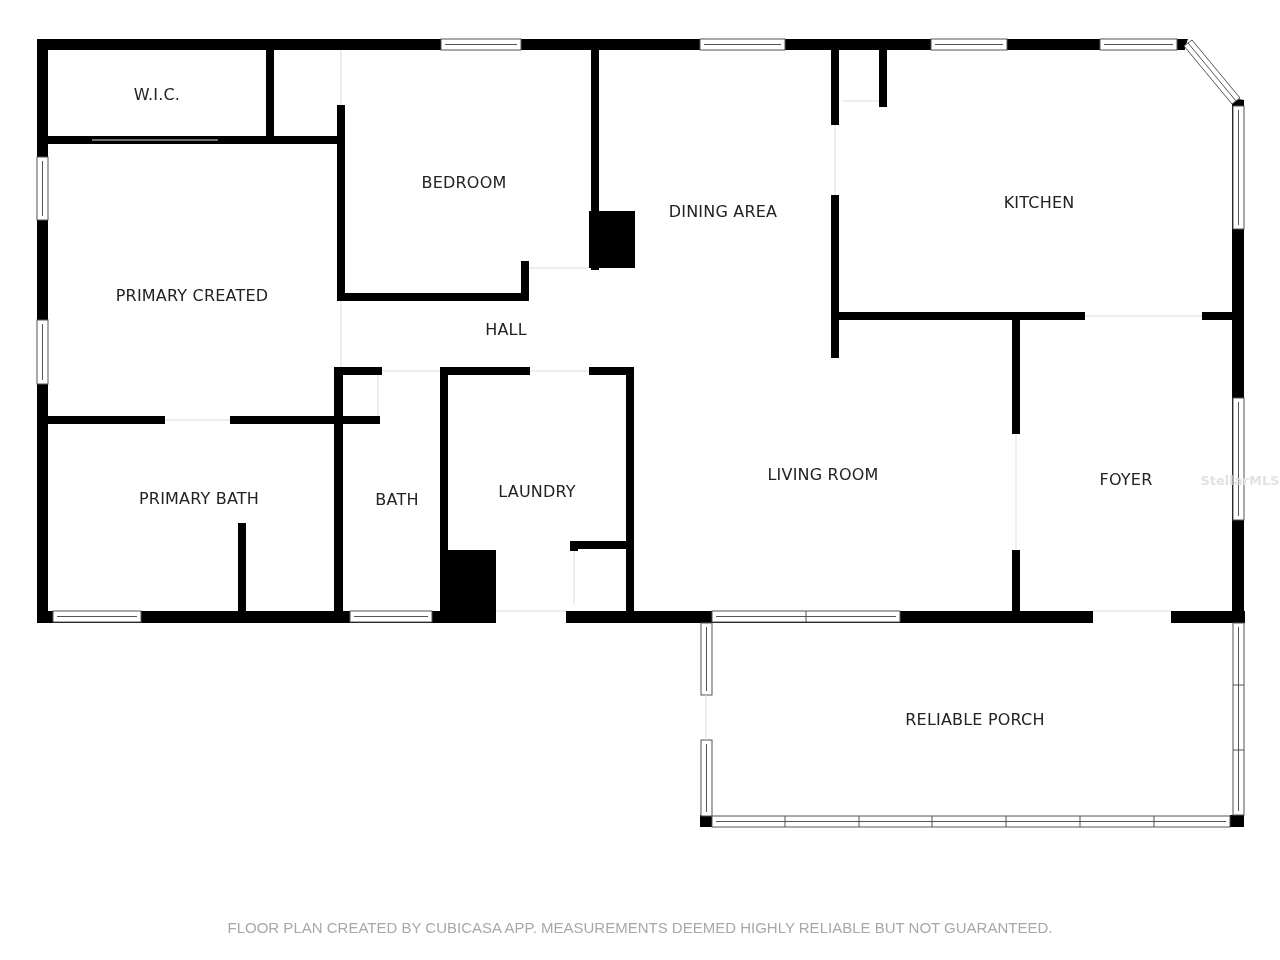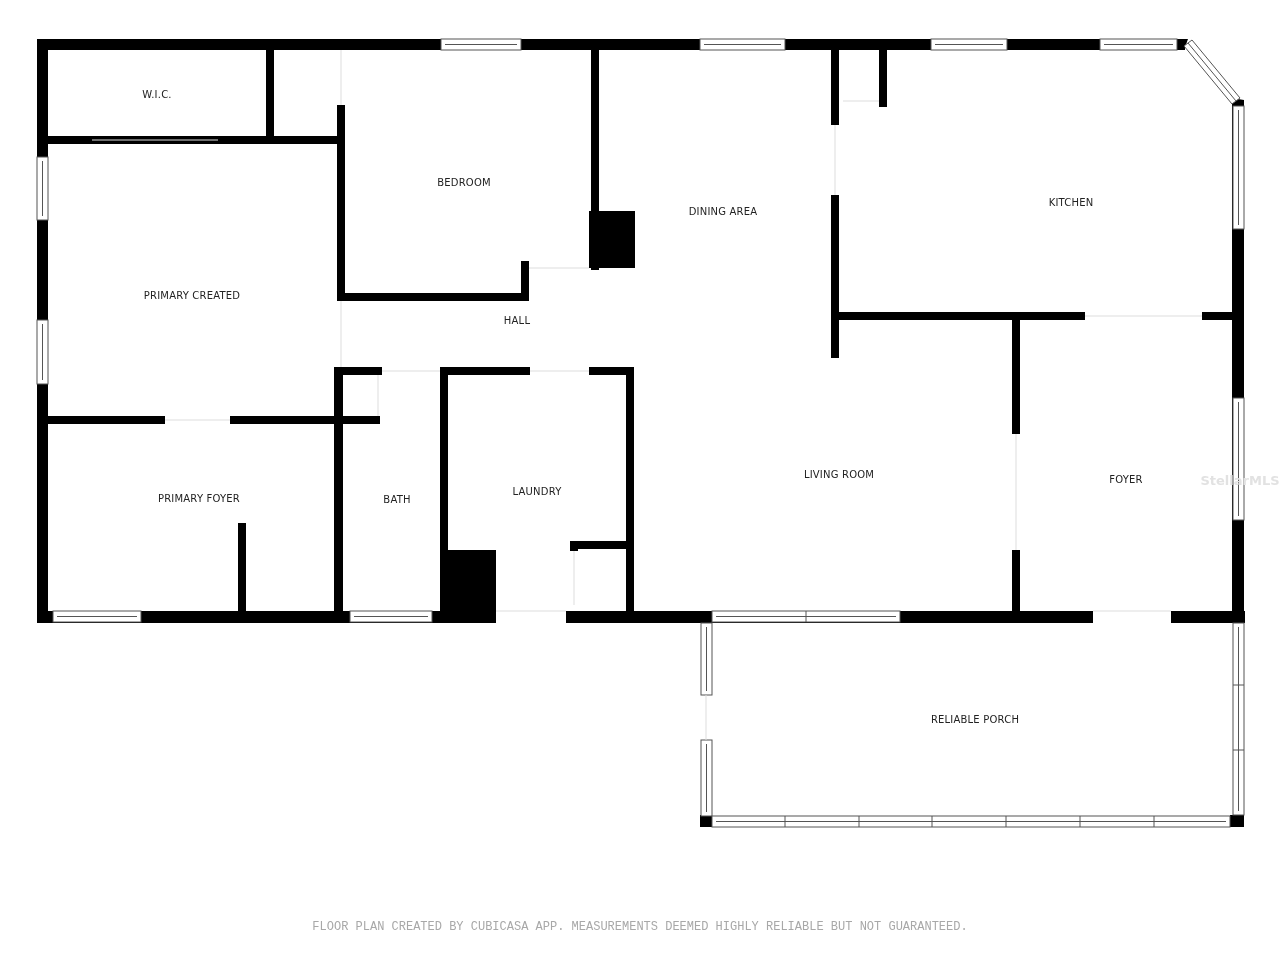--- a/index.html
+++ b/index.html
@@ -2,22 +2,22 @@
 <html><head>
   <meta charset="utf-8">
   <style>
     html, body { margin: 0; padding: 0; background: #ffffff; }
     body { width: 1280px; height: 960px; position: relative; overflow: hidden; font-family: "DejaVu Sans", "Liberation Sans", sans-serif; }
     #plan { position: absolute; left: 0; top: 0; width: 1280px; height: 960px; }
     .wall { fill: #000000; }
     .win-outer { fill: #ffffff; stroke: #555555; stroke-width: 1; }
     .win-line { stroke: #555555; stroke-width: 1; }
     .door-line { stroke: #dddddd; stroke-width: 1; }
-    .room-label { position: absolute; transform: translate(-50%, -50%); font-size: 10px; color: #222222; letter-spacing: 0.2px; white-space: nowrap; font-family: "DejaVu Sans", sans-serif; }
-    .footer { position: absolute; left: 640px; top: 927px; transform: translate(-50%, -50%); font-size: 12px; color: #a8a8a8; white-space: nowrap; font-family: Liberation Mono, monospace; }
+    .room-label { position: absolute; transform: translate(-50%, -50%); font-size: 16px; color: #222222; letter-spacing: 0.2px; white-space: nowrap; font-family: "DejaVu Sans", sans-serif; }
+    .footer { position: absolute; left: 640px; top: 927px; transform: translate(-50%, -50%); font-size: 15px; color: #a8a8a8; white-space: nowrap; font-family: Liberation Sans, sans-serif; }
     .watermark { position: absolute; left: 1240px; top: 480px; transform: translate(-50%, -50%); font-size: 13px; color: #e2e2e2; white-space: nowrap; font-family: "DejaVu Sans", sans-serif; font-weight: bold; }
   </style>
 </head>
 <body>
 
 <svg id="plan" viewBox="0 0 1280 960" xmlns="http://www.w3.org/2000/svg">
   <g>
 
     <rect class="wall" x="37" y="39" width="1148" height="11"></rect>
 
@@ -144,24 +144,24 @@
     <line class="door-line" x1="496" y1="611" x2="566" y2="611"></line>
     <line class="door-line" x1="574" y1="551" x2="574" y2="605"></line>
     <line class="door-line" x1="1093" y1="611" x2="1171" y2="611"></line>
     <line class="door-line" x1="706" y1="695" x2="706" y2="740"></line>
   </g>
 </svg>
 
 <div class="room-label" style="left:157px; top:94px;">W.I.C.</div>
 <div class="room-label" style="left:464px; top:182px;text-align:center;">BEDROOM</div>
 <div class="room-label" style="left:723px; top:211px;">DINING AREA</div>
-<div class="room-label" style="left:1039px; top:202px;margin-left:32px;">KITCHEN</div>
+<div class="room-label" style="left:1039px; top:202px;">KITCHEN</div>
 <div class="room-label" style="left:192px; top:295px;">PRIMARY CREATED</div>
-<div class="room-label" style="left:506px; top:320px;margin-left:11px;">HALL</div>
-<div class="room-label" style="left:823px; top:474px;margin-left:16px;">LIVING ROOM</div>
+<div class="room-label" style="left:506px; top:329px;">HALL</div>
+<div class="room-label" style="left:823px; top:474px;">LIVING ROOM</div>
 <div class="room-label" style="left:1126px; top:479px;">FOYER</div>
-<div class="room-label" style="left:199px; top:498px;">PRIMARY FOYER</div>
+<div class="room-label" style="left:199px; top:498px;">PRIMARY BATH</div>
 <div class="room-label" style="left:397px; top:499px;">BATH</div>
 <div class="room-label" style="left:537px; top:491px;">LAUNDRY</div>
 <div class="room-label" style="left:975px; top:719px;">RELIABLE PORCH</div>
 
 <div class="watermark">StellarMLS</div>
 <div class="footer">FLOOR PLAN CREATED BY CUBICASA APP. MEASUREMENTS DEEMED HIGHLY RELIABLE BUT NOT GUARANTEED.</div>
 
 </body></html>

